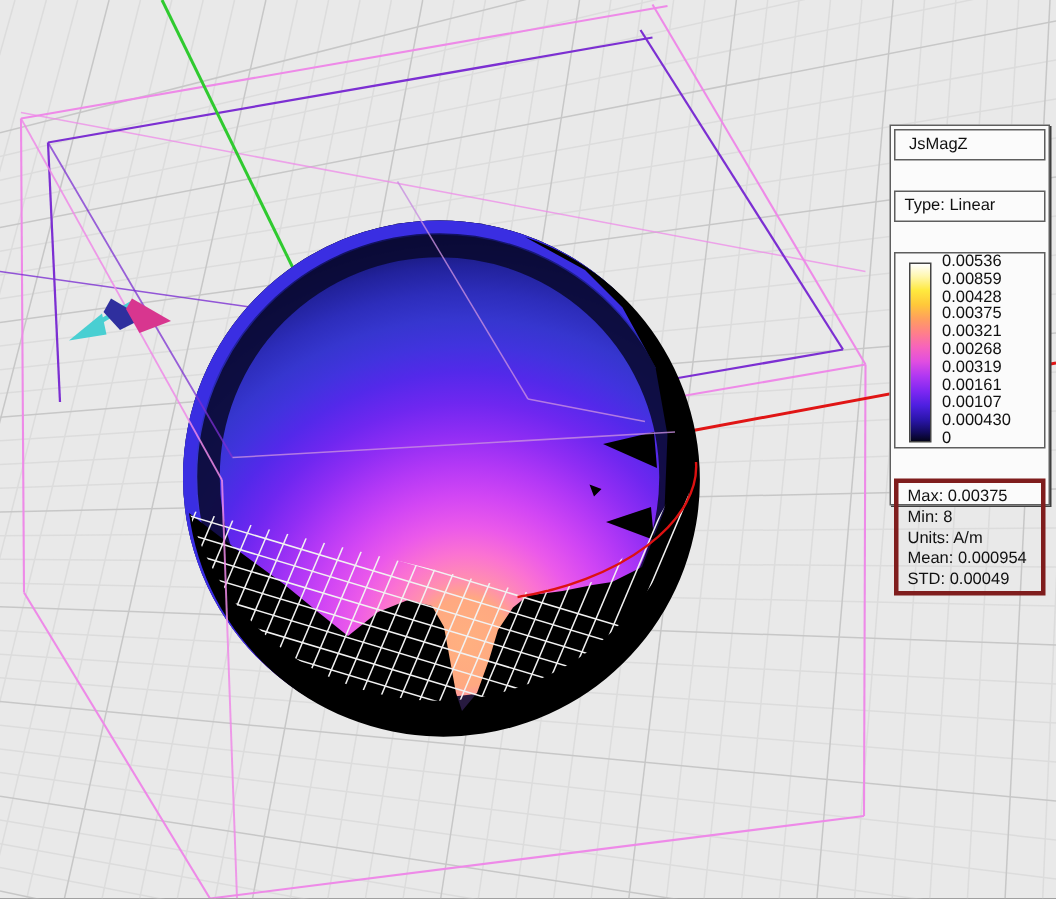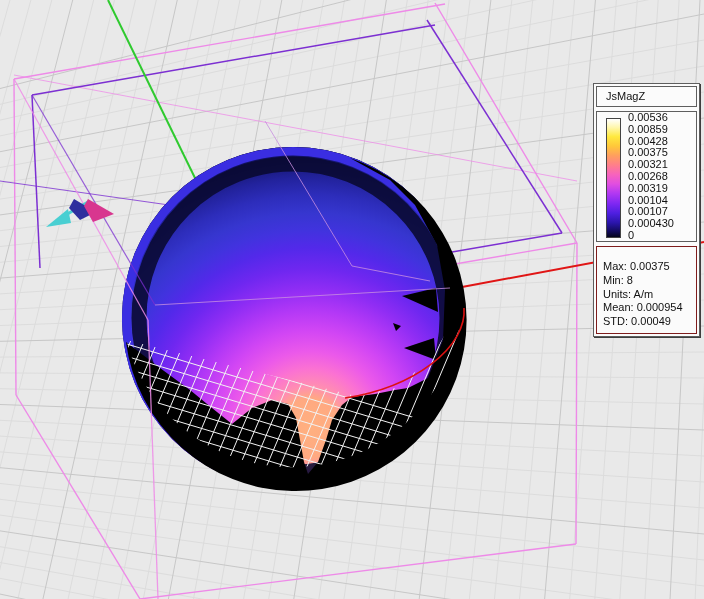--- a/index.html
+++ b/index.html
@@ -3,29 +3,29 @@
 <meta charset="utf-8">
 <style>
   html,body{margin:0;padding:0;background:#555;}
   #stage{position:relative;width:704px;height:599px;overflow:hidden;
          font-family:"Liberation Sans",sans-serif;background:#e9e9e9;}
   #scene{position:absolute;left:0;top:0;}
   
   .legend{position:absolute;left:593px;top:83px;width:107px;height:254px;
           background:#fbfbfb;border:1px solid #5e5e5e;
           box-shadow:1px 1px 0 #3f3f3f;
-          box-sizing:border-box;padding:2px;display:flex;flex-direction:column;gap:4px;
+          box-sizing:border-box;padding:2px;display:flex;flex-direction:column;gap:20px;
           font-size:11px;color:#111;}
   .lg-row{border:1px solid #5e5e5e;height:19px;line-height:19px;padding-left:9px;
           background:#fbfbfb;flex:none;}
   .lg-scale{border:1px solid #5e5e5e;height:129px;position:relative;flex:none;}
   .lg-bar{position:absolute;left:9px;top:6px;width:13px;height:118px;border:1px solid #444;}
   .lg-ticks{position:absolute;left:31px;top:0;right:0;}
   .tick{height:11.8px;line-height:11.8px;font-size:11px;white-space:nowrap;}
-  .lg-stats{border:1px solid #7f1d1d;flex:1;padding:13px 0 0 6px;}
+  .lg-stats{border:3px solid #7f1d1d;flex:1;padding:3px 0 0 6px;}
   .stat{height:13.8px;line-height:13.8px;white-space:nowrap;}
 </style>
 </head>
 <body>
 
 <div id="stage">
 
 <svg id="scene" width="704" height="599" viewBox="0 0 704 599">
   <defs>
     <radialGradient id="sphereGrad" gradientUnits="userSpaceOnUse" cx="310" cy="428" r="295">
@@ -249,31 +249,32 @@
   <g id="excite">
     <line id="exShaft" x1="88" y1="202" x2="64" y2="216" stroke-width="3" stroke="#49cfd2"></line>
     <polygon id="exHead" points="46,227 68,209 71,223" fill="#49cfd2"></polygon>
     <polygon id="exNavy" points="74,199 96,212 80,220 69,208" fill="#2f2f9e"></polygon>
     <polygon id="exMag" points="88,199 114,214 93,222 84,206" fill="#d8368f"></polygon>
   </g>
 </svg>
 
 <div class="legend">
   <div class="lg-row">JsMagZ</div>
+  <div class="lg-row" style="padding-left:6px">Type: Linear</div>
   <div class="lg-scale">
     <div class="lg-bar" id="lgBar" style="background: linear-gradient(rgb(255, 255, 255) 0%, rgb(255, 247, 174) 7%, rgb(255, 233, 62) 15%, rgb(255, 200, 58) 23%, rgb(255, 159, 94) 31%, rgb(255, 127, 138) 39%, rgb(247, 99, 188) 47%, rgb(225, 78, 224) 55%, rgb(178, 56, 242) 63%, rgb(125, 39, 242) 72%, rgb(77, 31, 224) 80%, rgb(42, 21, 170) 88%, rgb(19, 11, 94) 95%, rgb(4, 4, 28) 100%);"></div>
     <div class="lg-ticks" id="lgTicks">
           <div class="tick">0.00536</div>
           <div class="tick">0.00859</div>
           <div class="tick">0.00428</div>
           <div class="tick">0.00375</div>
           <div class="tick">0.00321</div>
           <div class="tick">0.00268</div>
           <div class="tick">0.00319</div>
-          <div class="tick">0.00104</div>
+          <div class="tick">0.00161</div>
           <div class="tick">0.00107</div>
           <div class="tick">0.000430</div>
           <div class="tick">0</div>
         </div>
   </div>
   <div class="lg-stats" id="lgStats">
         <div class="stat">Max: 0.00375</div>
         <div class="stat">Min: 8</div>
         <div class="stat">Units: A/m</div>
         <div class="stat">Mean: 0.000954</div>

